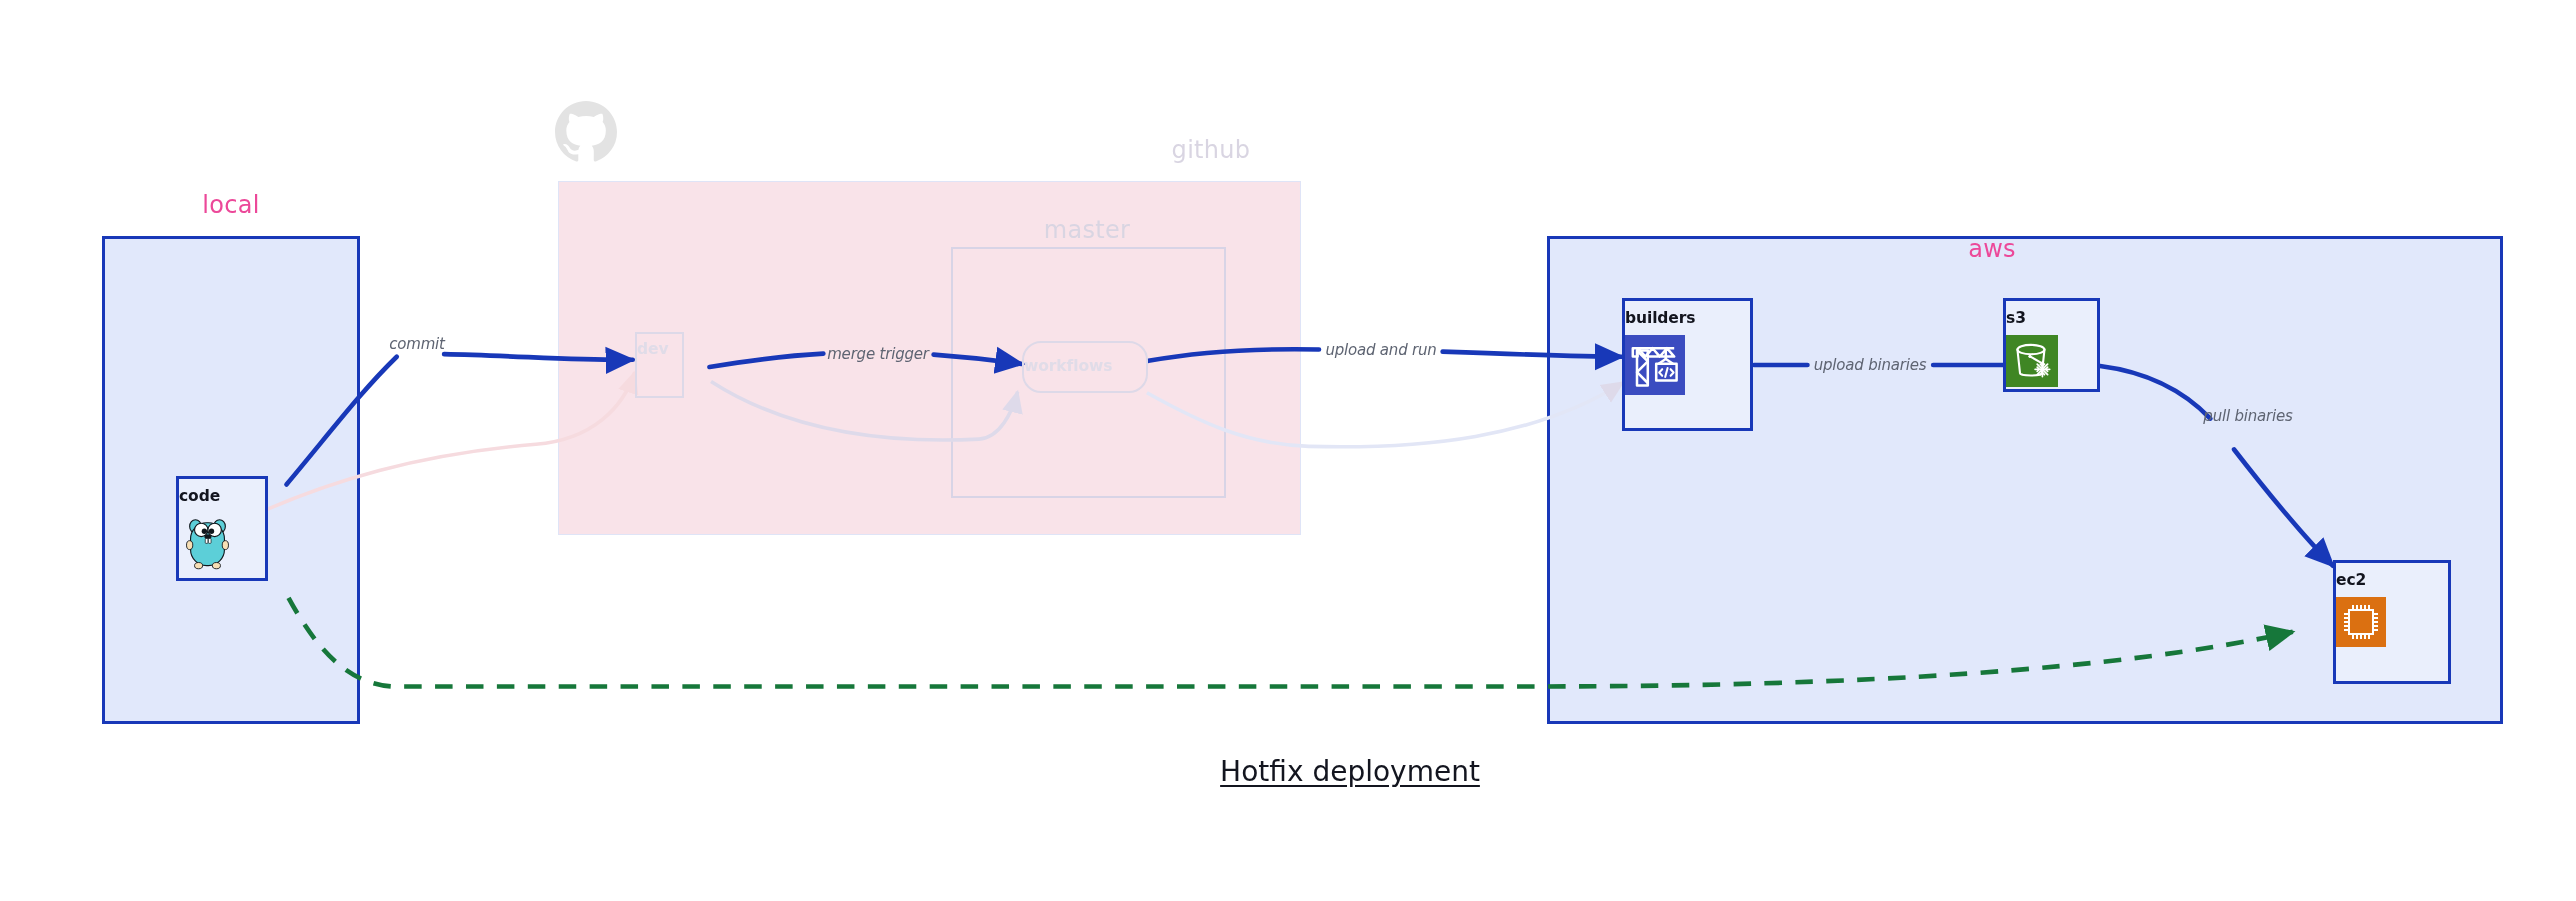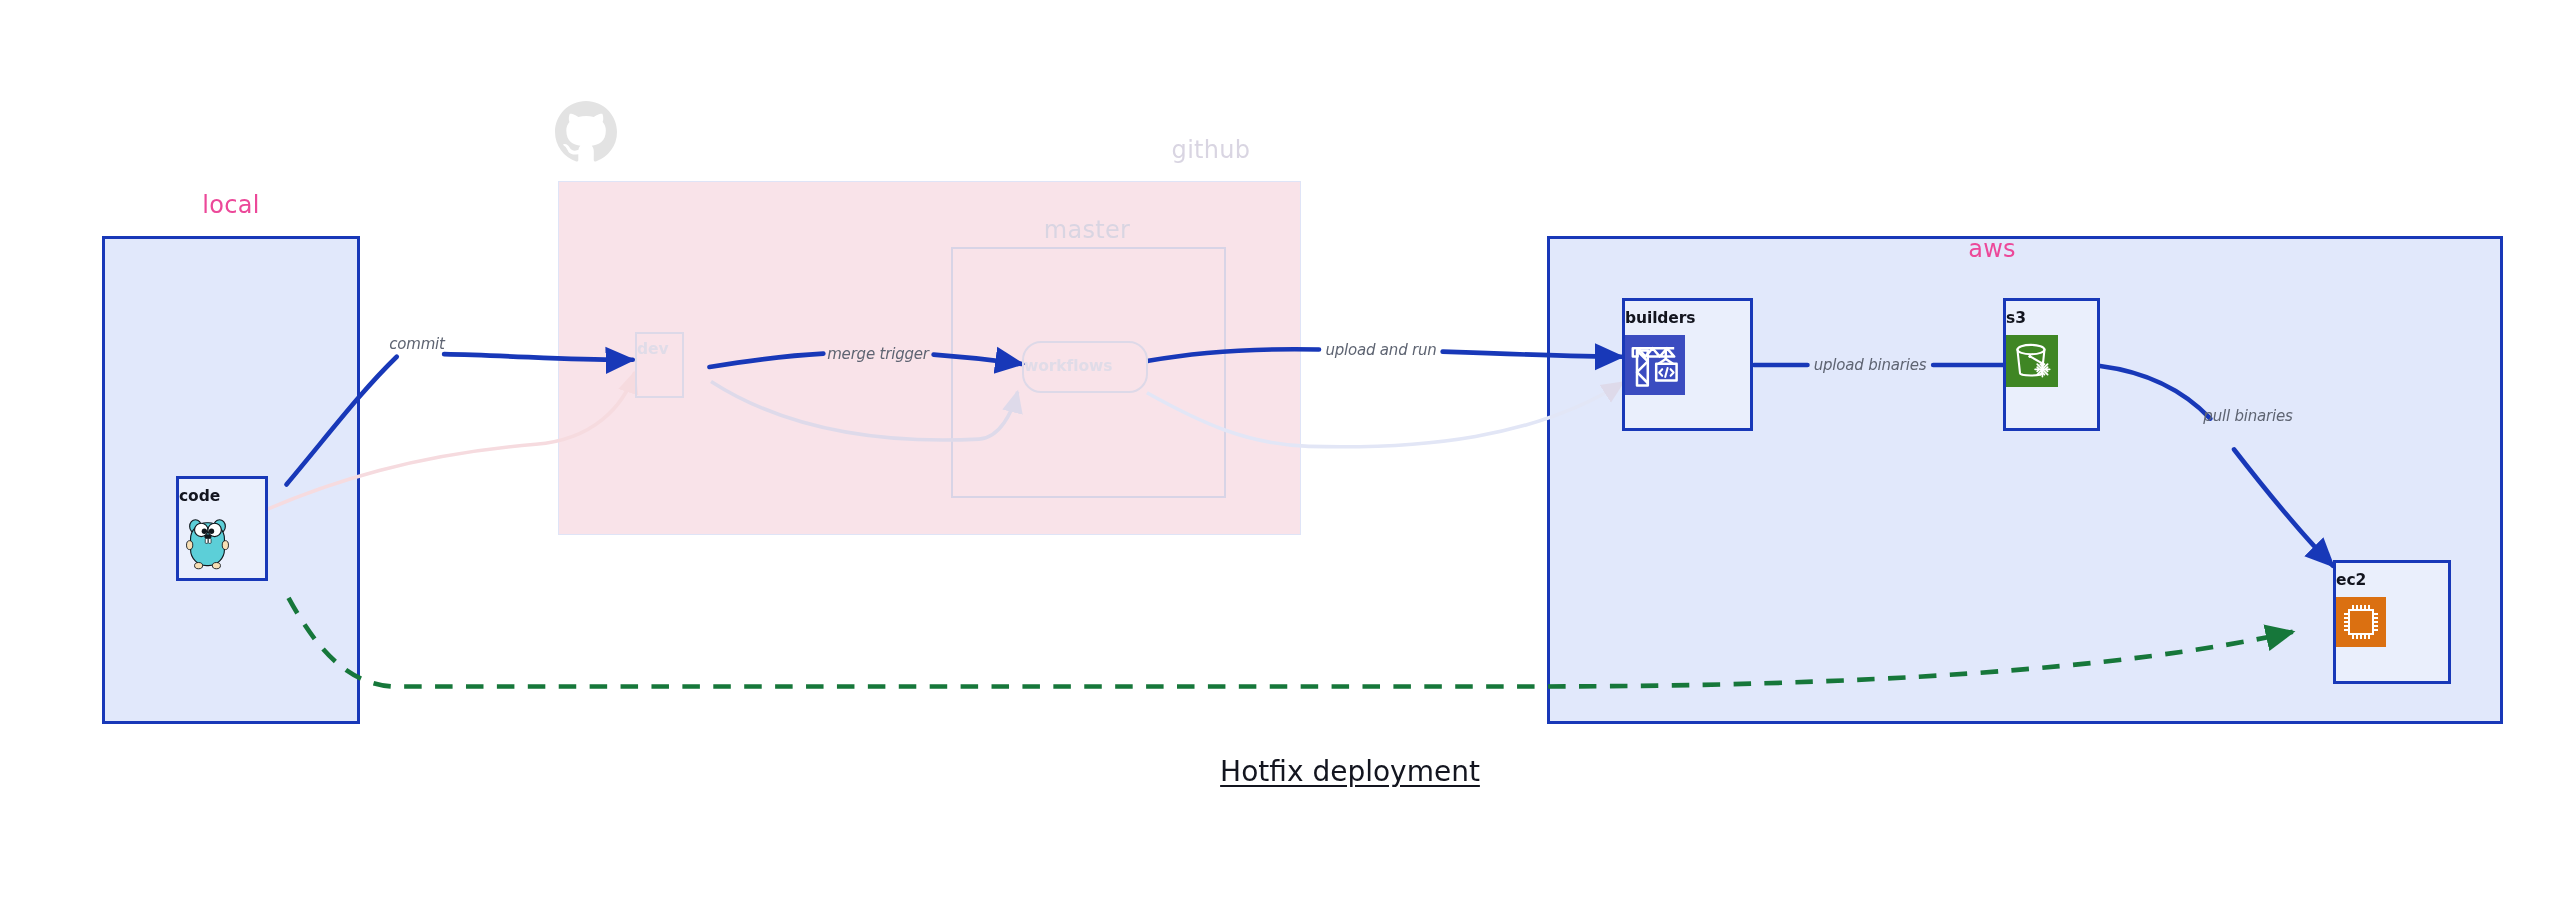--- a/index.html
+++ b/index.html
@@ -251,21 +251,21 @@
         </g>
         <g fill="none" stroke="#ffffff" stroke-width="3.4" stroke-linecap="round" stroke-linejoin="round">
           <path d="M62 57 L57 62.5 L62 68"></path>
           <path d="M76 57 L81 62.5 L76 68"></path>
           <path d="M71 55 L67 70"></path>
         </g>
       </svg>
     </div>
   </div>
 
-  <div class="node" style="left:2003px; top:298px; width:97px; height:133px;">
+  <div class="node" style="left:2003px; top:298px; width:97px; height:94px;">
     <div class="node-title">s3</div>
     <div class="node-icon">
       <svg width="52" height="52" viewBox="0 0 100 100">
         <rect x="0" y="0" width="100" height="100" fill="#3f8624"></rect>
         <g fill="none" stroke="#ffffff" stroke-width="4" stroke-linecap="round" stroke-linejoin="round">
 
           <ellipse cx="48" cy="28" rx="26" ry="9"></ellipse>
           <path d="M22 28 L27 74 C27 79 69 79 69 74 L74 28"></path>
 
           <path d="M46 41 L72 56"></path>

